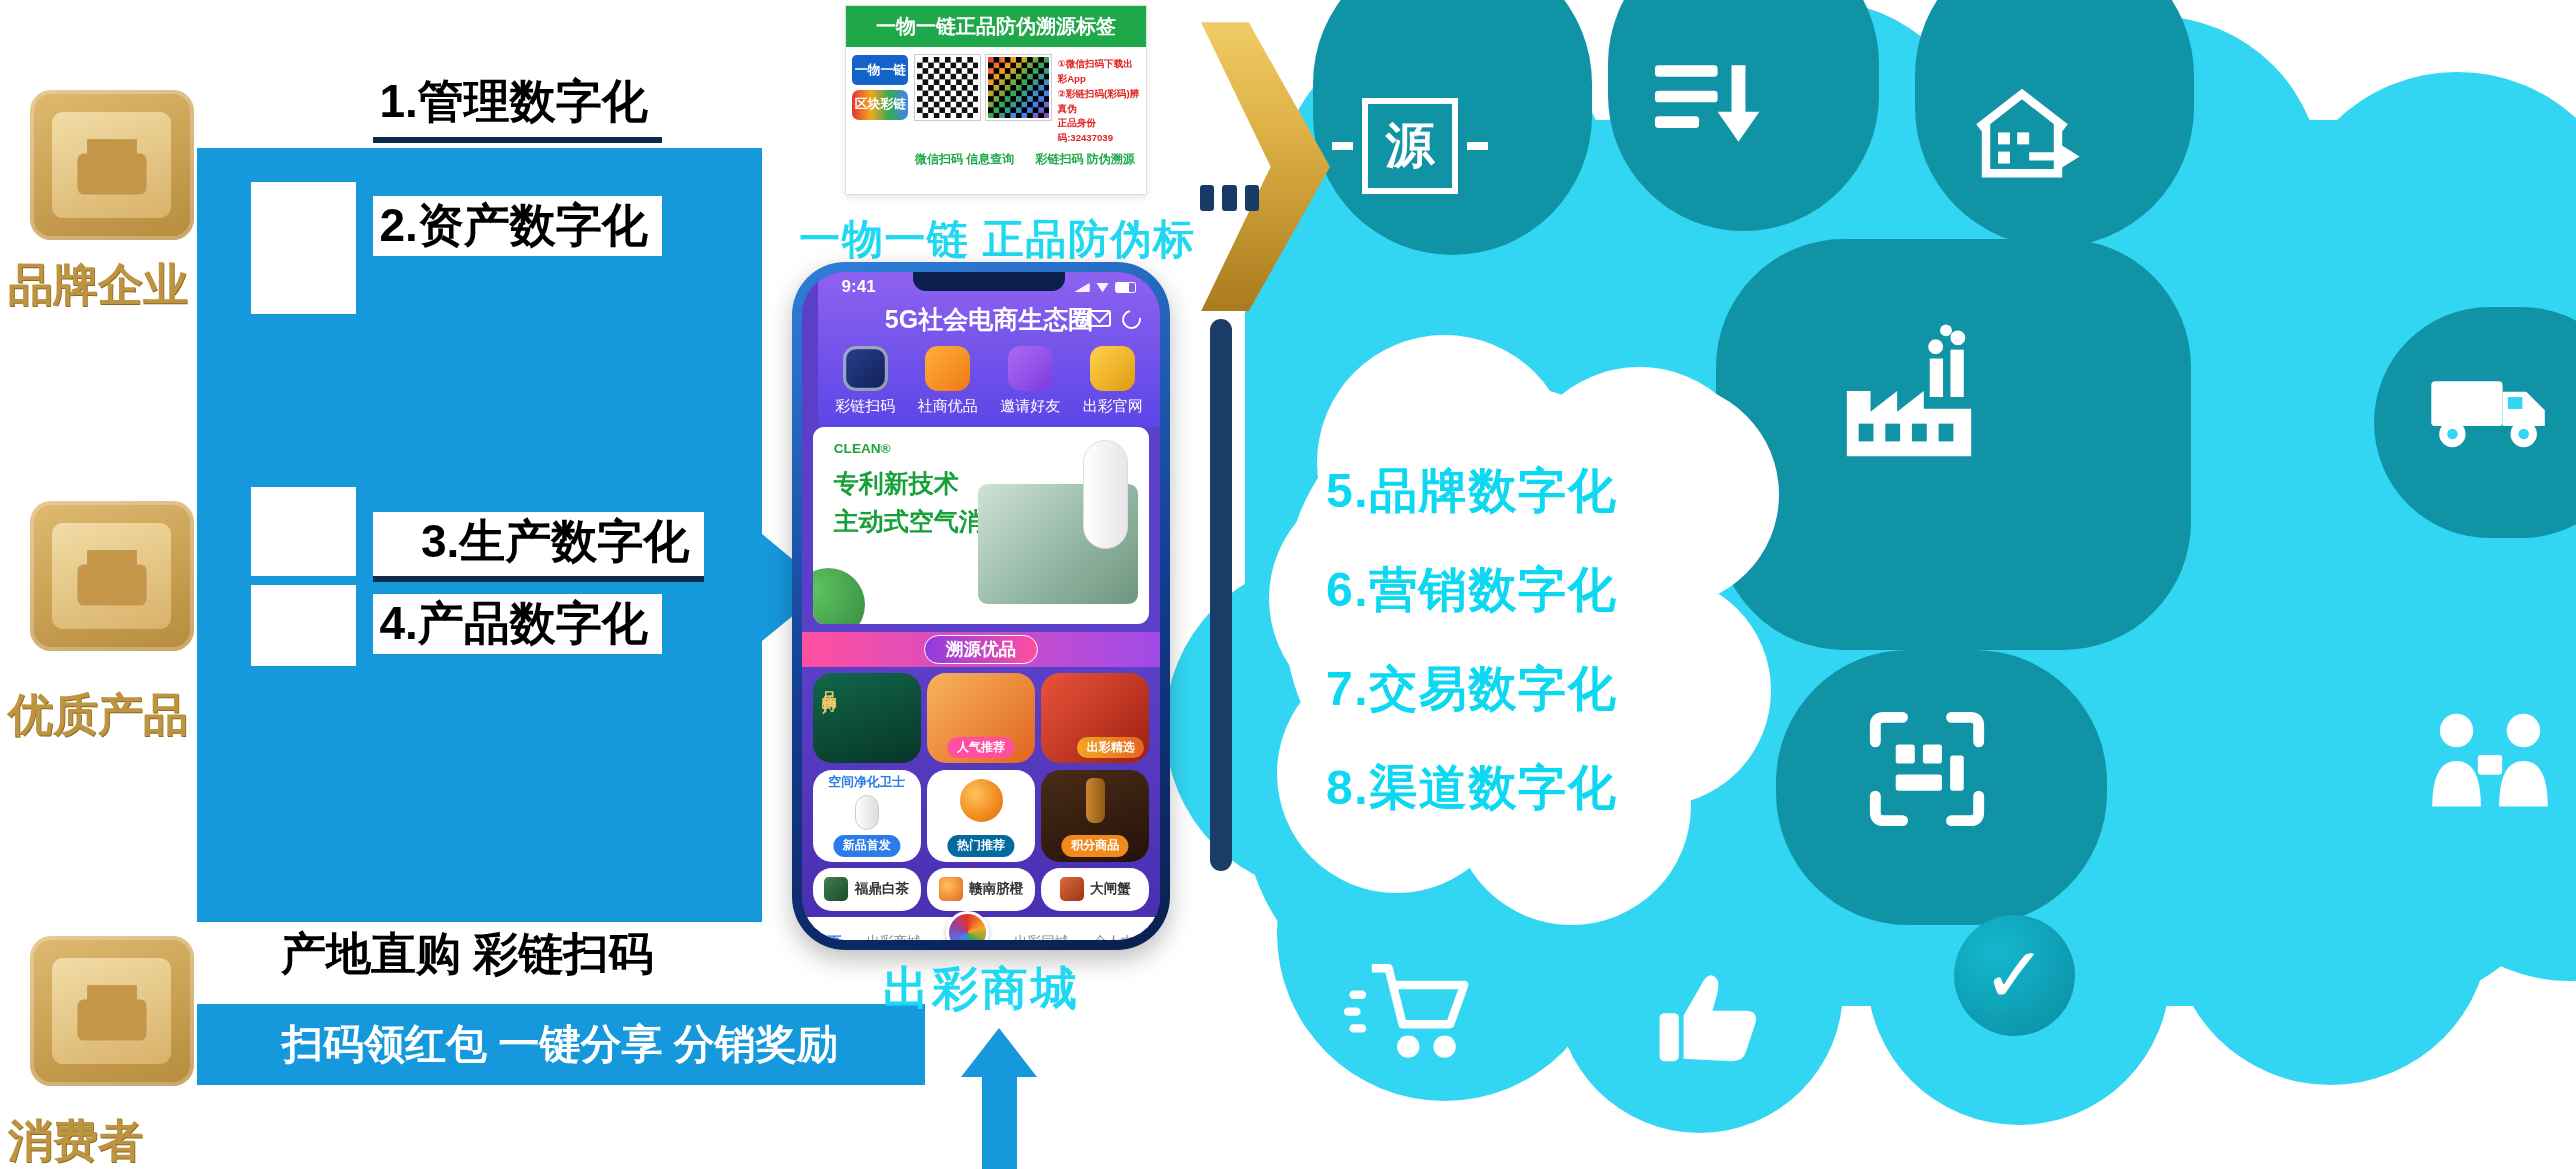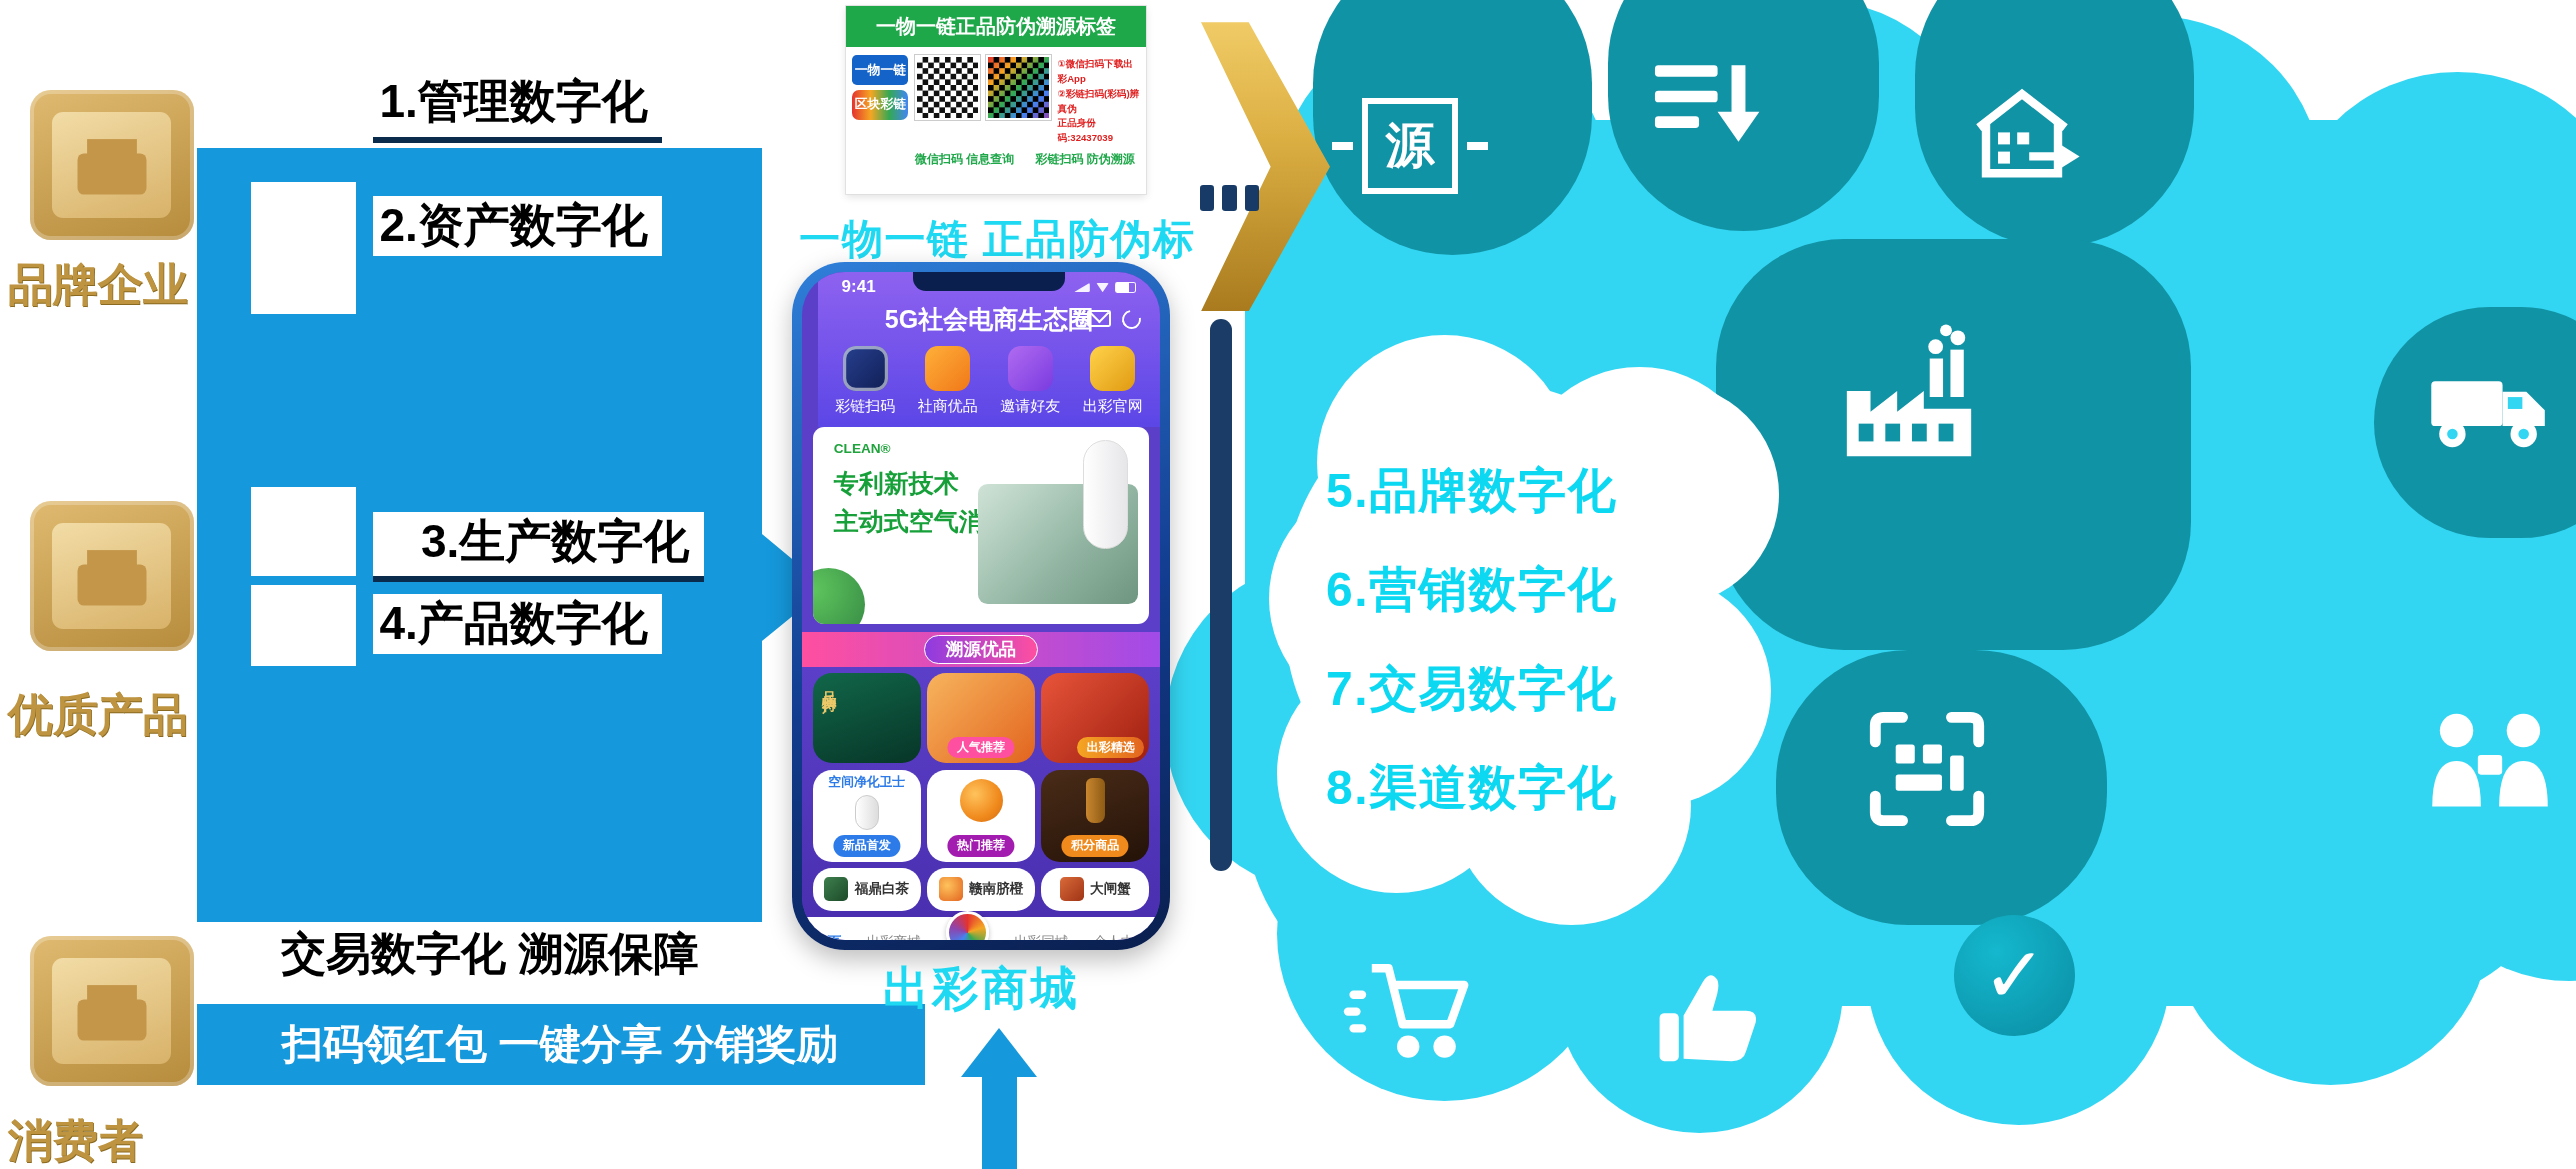--- a/index.html
+++ b/index.html
@@ -186,21 +186,21 @@
   #p-r1c2 { background:linear-gradient(90deg,#F5A623,#E2641F); left:auto; right:4.8px; transform:none; }
   #r2c0 { background:#fff; } #r2c1 { background:#fff; }
   #r2c2 { background:linear-gradient(160deg,#4A2C18,#241208); }
   .r2title { color:#2D7BE8; font-size:12.8px; font-weight:bold; text-align:center; margin-top:4.8px; }
   .cylinder { width:24px; height:35px; margin:3.2px auto 0; background:linear-gradient(90deg,#fff,#ddd);
               border:0.8px solid #ccc; border-radius:12px; }
   .fruit { width:43px; height:43px; margin:9.6px auto 0; border-radius:50%;
            background:radial-gradient(circle at 35% 35%, #FFC35C, #F08A1D 60%, #D2690C); }
   .bottle { width:19px; height:45px; margin:8px auto 0; background:linear-gradient(90deg,#C9872F,#8E5A14);
             border-radius:6.4px 6.4px 8px 8px; }
-  #p-r2c0 { background:#2D7BE8; } #p-r2c1 { background:#a21caf; } #p-r2c2 { background:#F08A1D; }
+  #p-r2c0 { background:#2D7BE8; } #p-r2c1 { background:#0369a1; } #p-r2c2 { background:#F08A1D; }
   .r3card { background:#fff; display:flex; align-items:center; justify-content:center; gap:6.4px; }
   .thumb { width:24px; height:24px; border-radius:4.8px; flex-shrink:0; }
   #t0 { background:linear-gradient(135deg,#3E7F4E,#1C4A28); }
   #t1 { background:radial-gradient(circle at 35% 35%, #FFC35C, #E2641F); }
   #t2 { background:linear-gradient(135deg,#D96A3A,#A03415); }
   .r3label { font-size:13.6px; color:#333; font-weight:bold; white-space:nowrap; }
 
   .nav { height:49px; background:#fff; display:flex; align-items:center; justify-content:space-around;
          flex-shrink:0; }
   .nitem { font-size:13.6px; color:#888; text-align:center; }
@@ -408,21 +408,21 @@
   <div id="main-arrow"></div>
   <div class="wb" id="wb1"></div>
   <div class="wb" id="wb2"></div>
   <div class="wb" id="wb3"></div>
 
   <div class="step" id="step1">1.管理数字化</div>
   <div class="step" id="step2">2.资产数字化</div>
   <div class="step" id="step3">3.生产数字化</div>
   <div class="step" id="step4">4.产品数字化</div>
 
-  <div id="bottom-note">交易数字化 溯源保障</div>
+  <div id="bottom-note">产地直购 彩链扫码</div>
   <div id="bottom-banner">扫码领红包 一键分享 分销奖励</div>
   <div id="up-arrow-head"></div>
   <div id="up-arrow-stem"></div>
 
   <div id="label-card">
     <div class="lc-header">一物一链正品防伪溯源标签</div>
     <div class="lc-body">
       <div class="lc-logos">
         <div class="lc-logo1">一物一链</div>
         <div class="lc-logo2">区块彩链</div>

